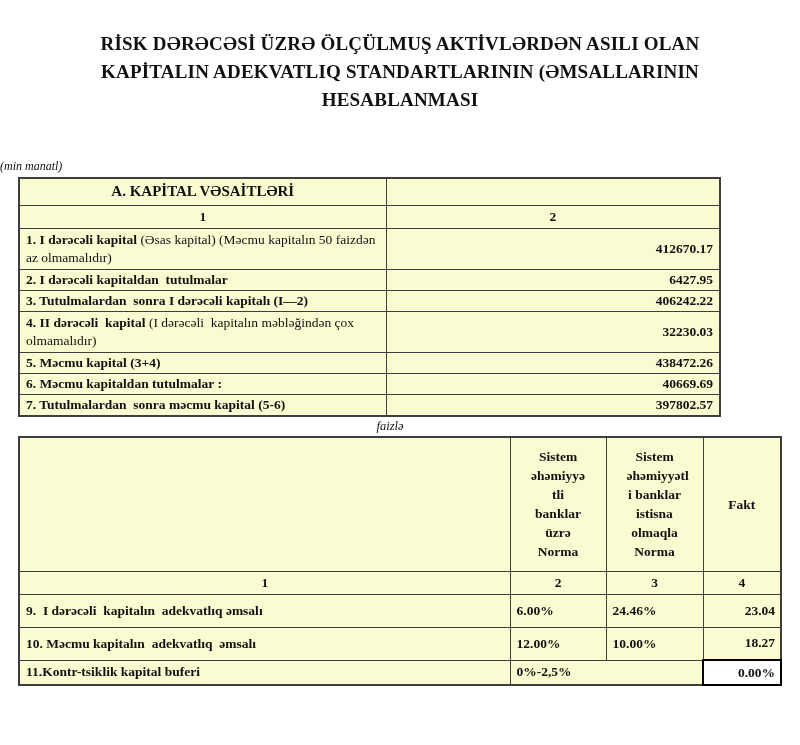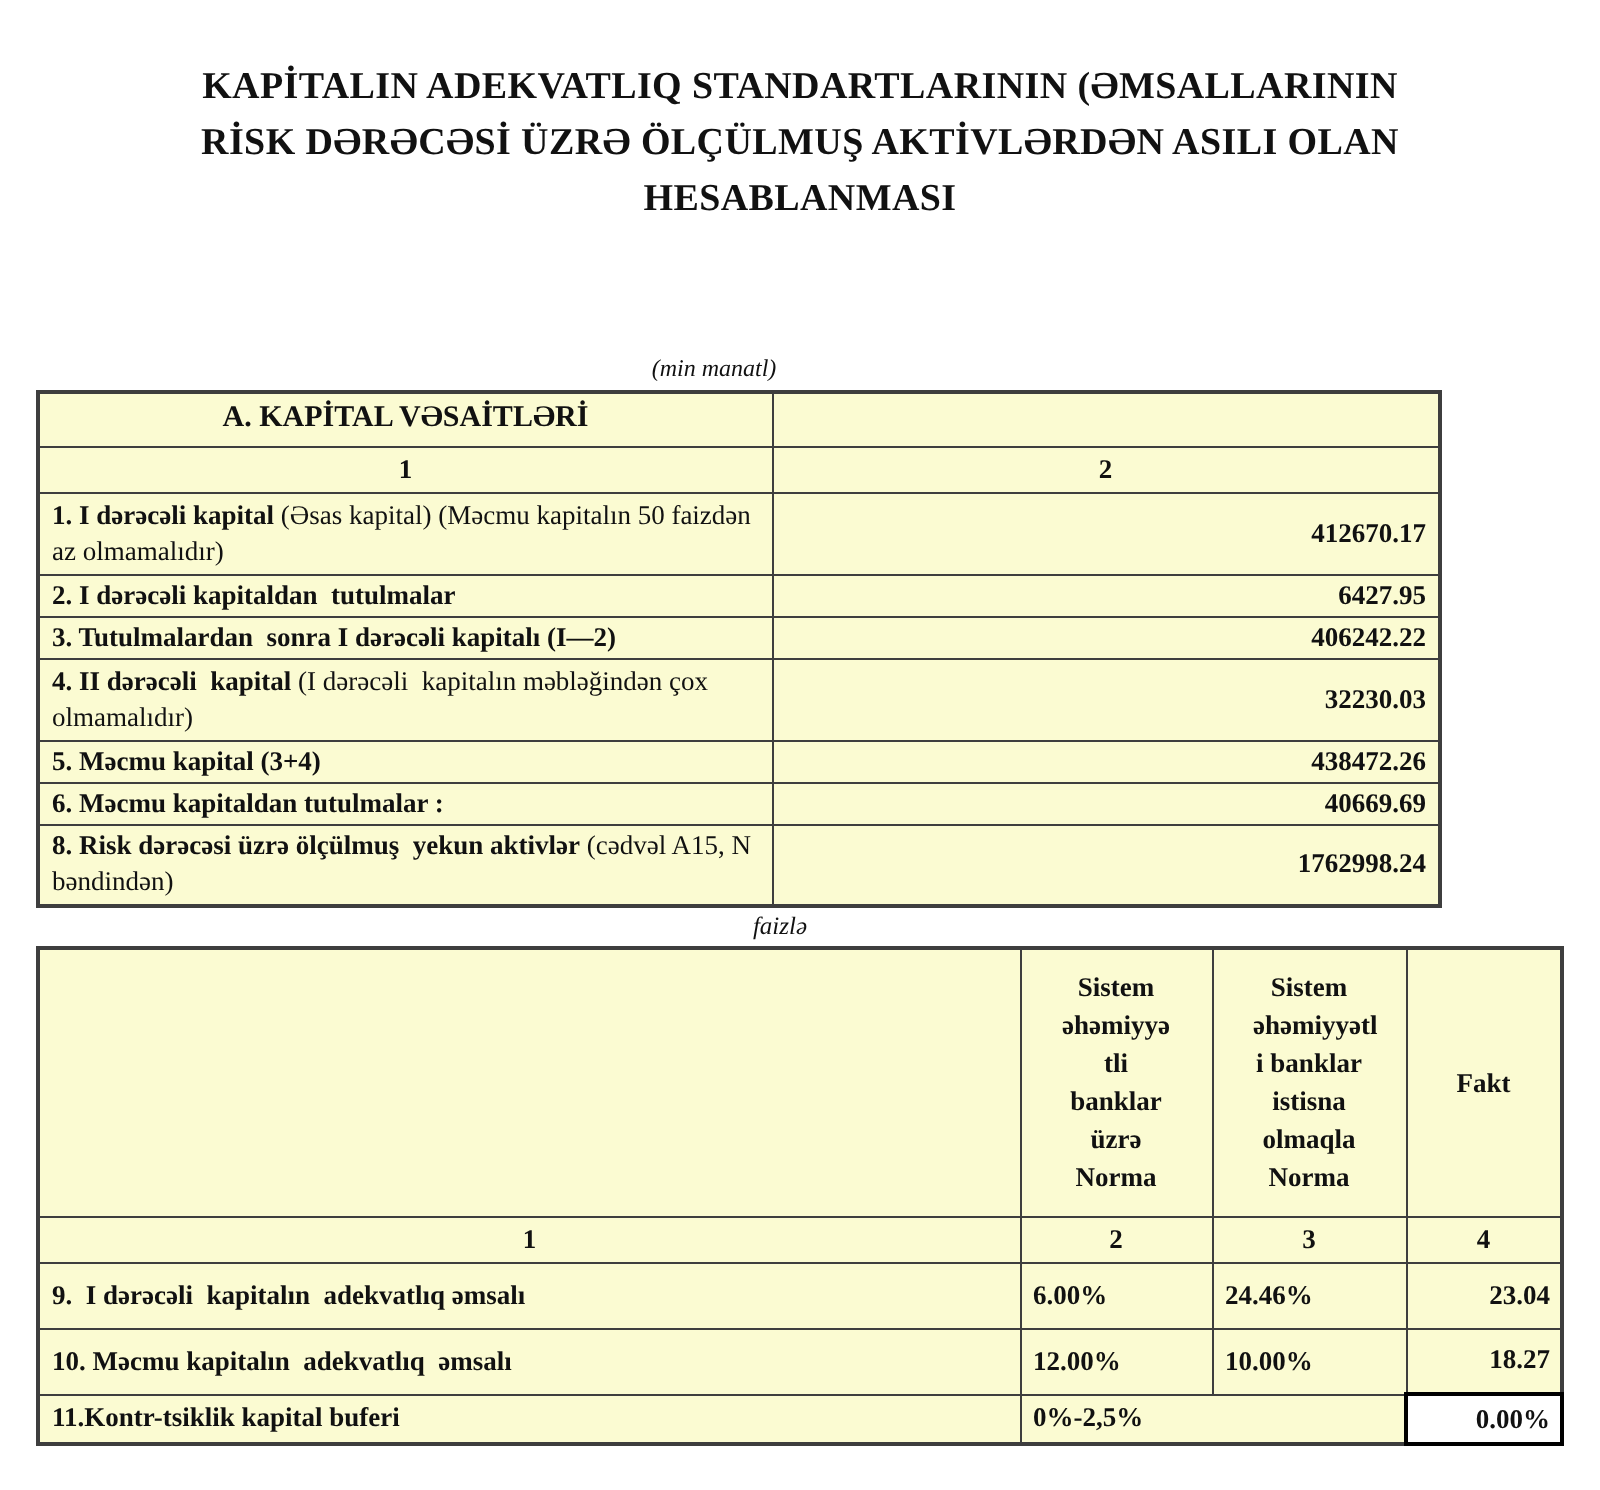--- a/index.html
+++ b/index.html
@@ -20,22 +20,22 @@
     margin: 30px auto 0 auto;
     width: 720px;
     text-align: center;
     font-weight: bold;
     font-size: 19px;
     line-height: 28px;
     letter-spacing: 0.2px;
   }
   .unit-note {
     width: 714px;
-    margin: 63px 0 3px 0;
-    text-align: center;
+    margin: 45px 0 3px 0;
+    text-align: left;
     font-style: italic;
     font-size: 12px;
   }
   .percent-note {
     width: 780px;
     margin: 2px 0 2px 0;
     text-align: center;
     font-style: italic;
     font-size: 12.5px;
   }
@@ -87,22 +87,22 @@
   .white-cell {
     background: var(--white-cell-bg);
     border: 2px solid #000000;
     padding-left: 18px;
   }
 </style>
 </head>
 <body>
 
 <div class="title">
+  <div>RİSK DƏRƏCƏSİ ÜZRƏ ÖLÇÜLMUŞ AKTİVLƏRDƏN ASILI OLAN</div>
   <div>KAPİTALIN ADEKVATLIQ STANDARTLARININ (ƏMSALLARININ</div>
-  <div>RİSK DƏRƏCƏSİ ÜZRƏ ÖLÇÜLMUŞ AKTİVLƏRDƏN ASILI OLAN</div>
   <div>HESABLANMASI</div>
 </div>
 
 <div class="unit-note">(min manatl)</div>
 
 <table id="table1">
   <colgroup>
       <col style="width:367px">
       <col style="width:334px">
     </colgroup>
@@ -132,23 +132,23 @@
     <td class="val">32230.03</td>
   </tr>
   <tr class="h21">
     <td class="lbl"><span class="bold-part">5. Məcmu kapital (3+4)</span><span></span></td>
     <td class="val">438472.26</td>
   </tr>
   <tr class="h21">
     <td class="lbl"><span class="bold-part">6. Məcmu kapitaldan tutulmalar :</span><span></span></td>
     <td class="val">40669.69</td>
   </tr>
-  <tr class="h41">
-    <td class="lbl"><span class="bold-part">8. Risk dərəcəsi üzrə ölçülmuş  yekun aktivlər</span><span> (cədvəl A15, N bəndindən)</span></td>
-    <td class="val">1762998.24</td>
+  <tr class="h22">
+    <td class="lbl"><span class="bold-part">7. Tutulmalardan  sonra məcmu kapital (5-6)</span><span></span></td>
+    <td class="val">397802.57</td>
   </tr>
 </tbody>
   </table>
 
 <div class="percent-note">faizlə</div>
 
 <table id="table2">
   <colgroup>
       <col style="width:491px">
       <col style="width:96px">

